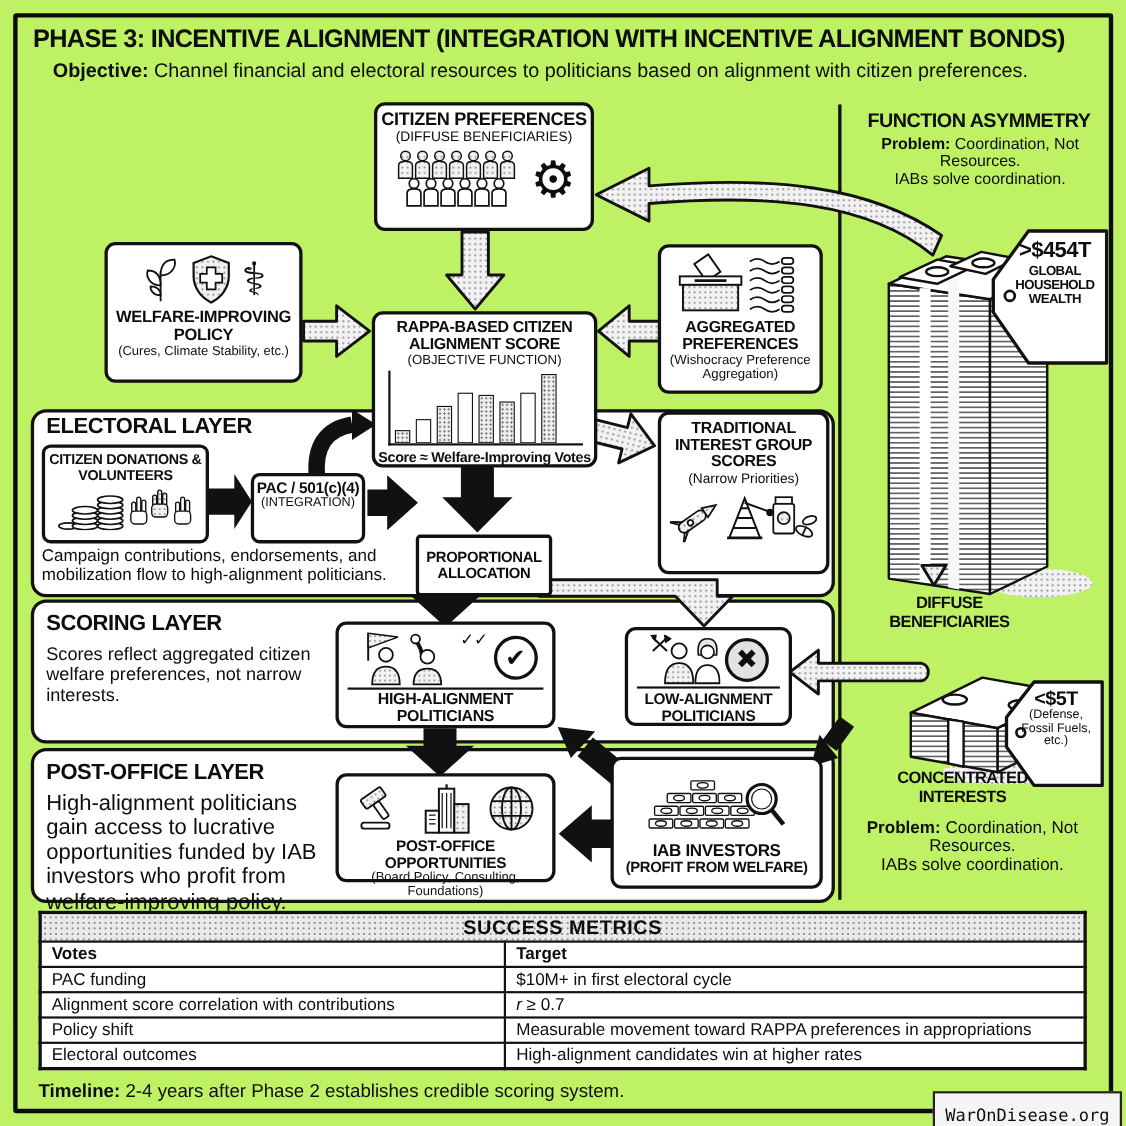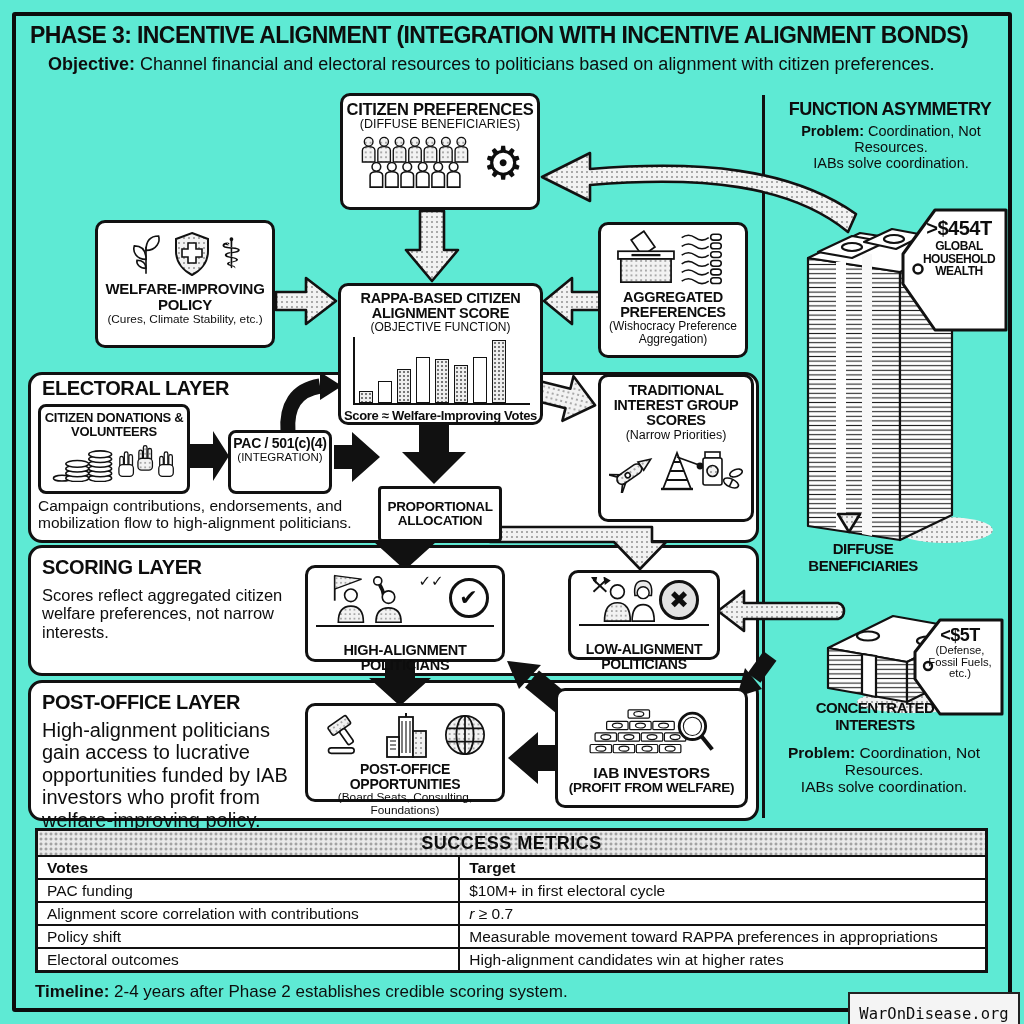--- a/index.html
+++ b/index.html
@@ -1,37 +1,37 @@
 <!DOCTYPE html>
 <html><head>
 <meta charset="utf-8">
 <style>
   html,body{margin:0;padding:0;background:#fff;}
-  .stage{position:relative;width:1024px;height:1024px;background:#5eead4;overflow:hidden;
+  .stage{position:relative;width:1024px;height:1024px;background:#bef264;overflow:hidden;
          font-family:"Liberation Sans","DejaVu Sans",sans-serif;color:#0d0d0d;}
   .frame{position:absolute;inset:12px;border:4px solid #0c0c0c;border-radius:3px;}
   .abs{position:absolute;}
   .ttl{font-weight:700;letter-spacing:-0.5px;}
   .page-title{left:30px;top:22px;width:970px;font-size:23px;font-weight:700;letter-spacing:-0.6px;}
   .objective{left:48px;top:54px;width:950px;font-size:18px;}
   .objective b{font-weight:700;}
   svg.overlay{position:absolute;left:0;top:0;z-index:2;}
   .layerbox{position:absolute;border:3px solid #111;border-radius:14px;background:#fff;z-index:1;}
   .box{position:absolute;border:3px solid #111;border-radius:10px;background:#fff;z-index:3;text-align:center;box-sizing:border-box;}
   .box .bt{font-weight:700;letter-spacing:-0.3px;line-height:1.05;}
   .box .bs{line-height:1.05;}
   .layer-h{position:absolute;font-size:20px;font-weight:700;letter-spacing:-0.4px;z-index:3;}
   .layer-d{position:absolute;font-size:15.5px;line-height:1.12;z-index:3;}
   .rc{position:absolute;z-index:3;text-align:center;line-height:1.1;}
   .iconrow{display:flex;justify-content:center;align-items:center;gap:8px;}
   .glyph{line-height:1;}
   .circle-mark{display:inline-flex;align-items:center;justify-content:center;border:3px solid #111;border-radius:50%;
                width:34px;height:34px;font-size:22px;font-weight:700;line-height:1;background:#fff;}
   .circle-mark.dark{background:#e2e2e2;font-size:24px;}
-  .podium{border-top:2.5px solid #111;margin:1px 8px 16px;padding-top:16px;}
+  .podium{border-top:2.5px solid #111;margin:1px 8px 16px;padding-top:2px;}
   
   .chart{height:66px;margin:3px 10px 0 12px;border-left:2.5px solid #111;border-bottom:2.5px solid #111;
          display:flex;align-items:flex-end;gap:5px;padding:0 4px;}
   .bar{width:14px;border:1.8px solid #111;box-sizing:border-box;}
   .bar.w{background:#fff;}
   .bar.d{background-image:radial-gradient(circle,#777 0.9px,transparent 1.1px);background-size:4px 4px;background-color:#eee;}
   .chart-cap{font-weight:700;font-size:13px;margin-top:3px;letter-spacing:-0.3px;}
   
   table.metrics{border-collapse:collapse;position:absolute;left:35px;top:828px;width:953px;background:#fff;
                 border:3px solid #111;z-index:3;}
@@ -364,21 +364,21 @@
         <path d="M11 30 H17 M11 34 H17 M11 38 H17" stroke-width="1.1"></path>
         <rect x="34" y="20" width="13" height="26" fill="url(#dots)"></rect>
       </svg>
       <svg width="44" height="44" viewBox="0 0 46 46" stroke="#111" stroke-width="1.8" fill="none">
         <circle cx="23" cy="23" r="20" fill="url(#dots)"></circle>
         <ellipse cx="23" cy="23" rx="9" ry="20"></ellipse>
         <path d="M4 16 H42 M4 30 H42 M23 3 V43"></path>
       </svg>
     </div>
     <div class="bt" style="font-size:14px;margin-top:3px;">POST-OFFICE OPPORTUNITIES</div>
-    <div class="bs" style="font-size:11.8px;">(Board Seats, Consulting, Foundations)</div>
+    <div class="bs" style="font-size:11.8px;">(Board Policy, Consulting, Foundations)</div>
   </div>
 
   <div class="box" style="left:555px;top:688px;width:193px;height:120px;padding-top:4px;">
     <svg width="158" height="66" viewBox="0 0 158 80">
       <defs>
           <g id="bn">
             <rect x="0" y="0" width="26" height="10" rx="1.5"></rect>
             <ellipse cx="13" cy="5" rx="6" ry="3"></ellipse>
           </g>
         </defs>

